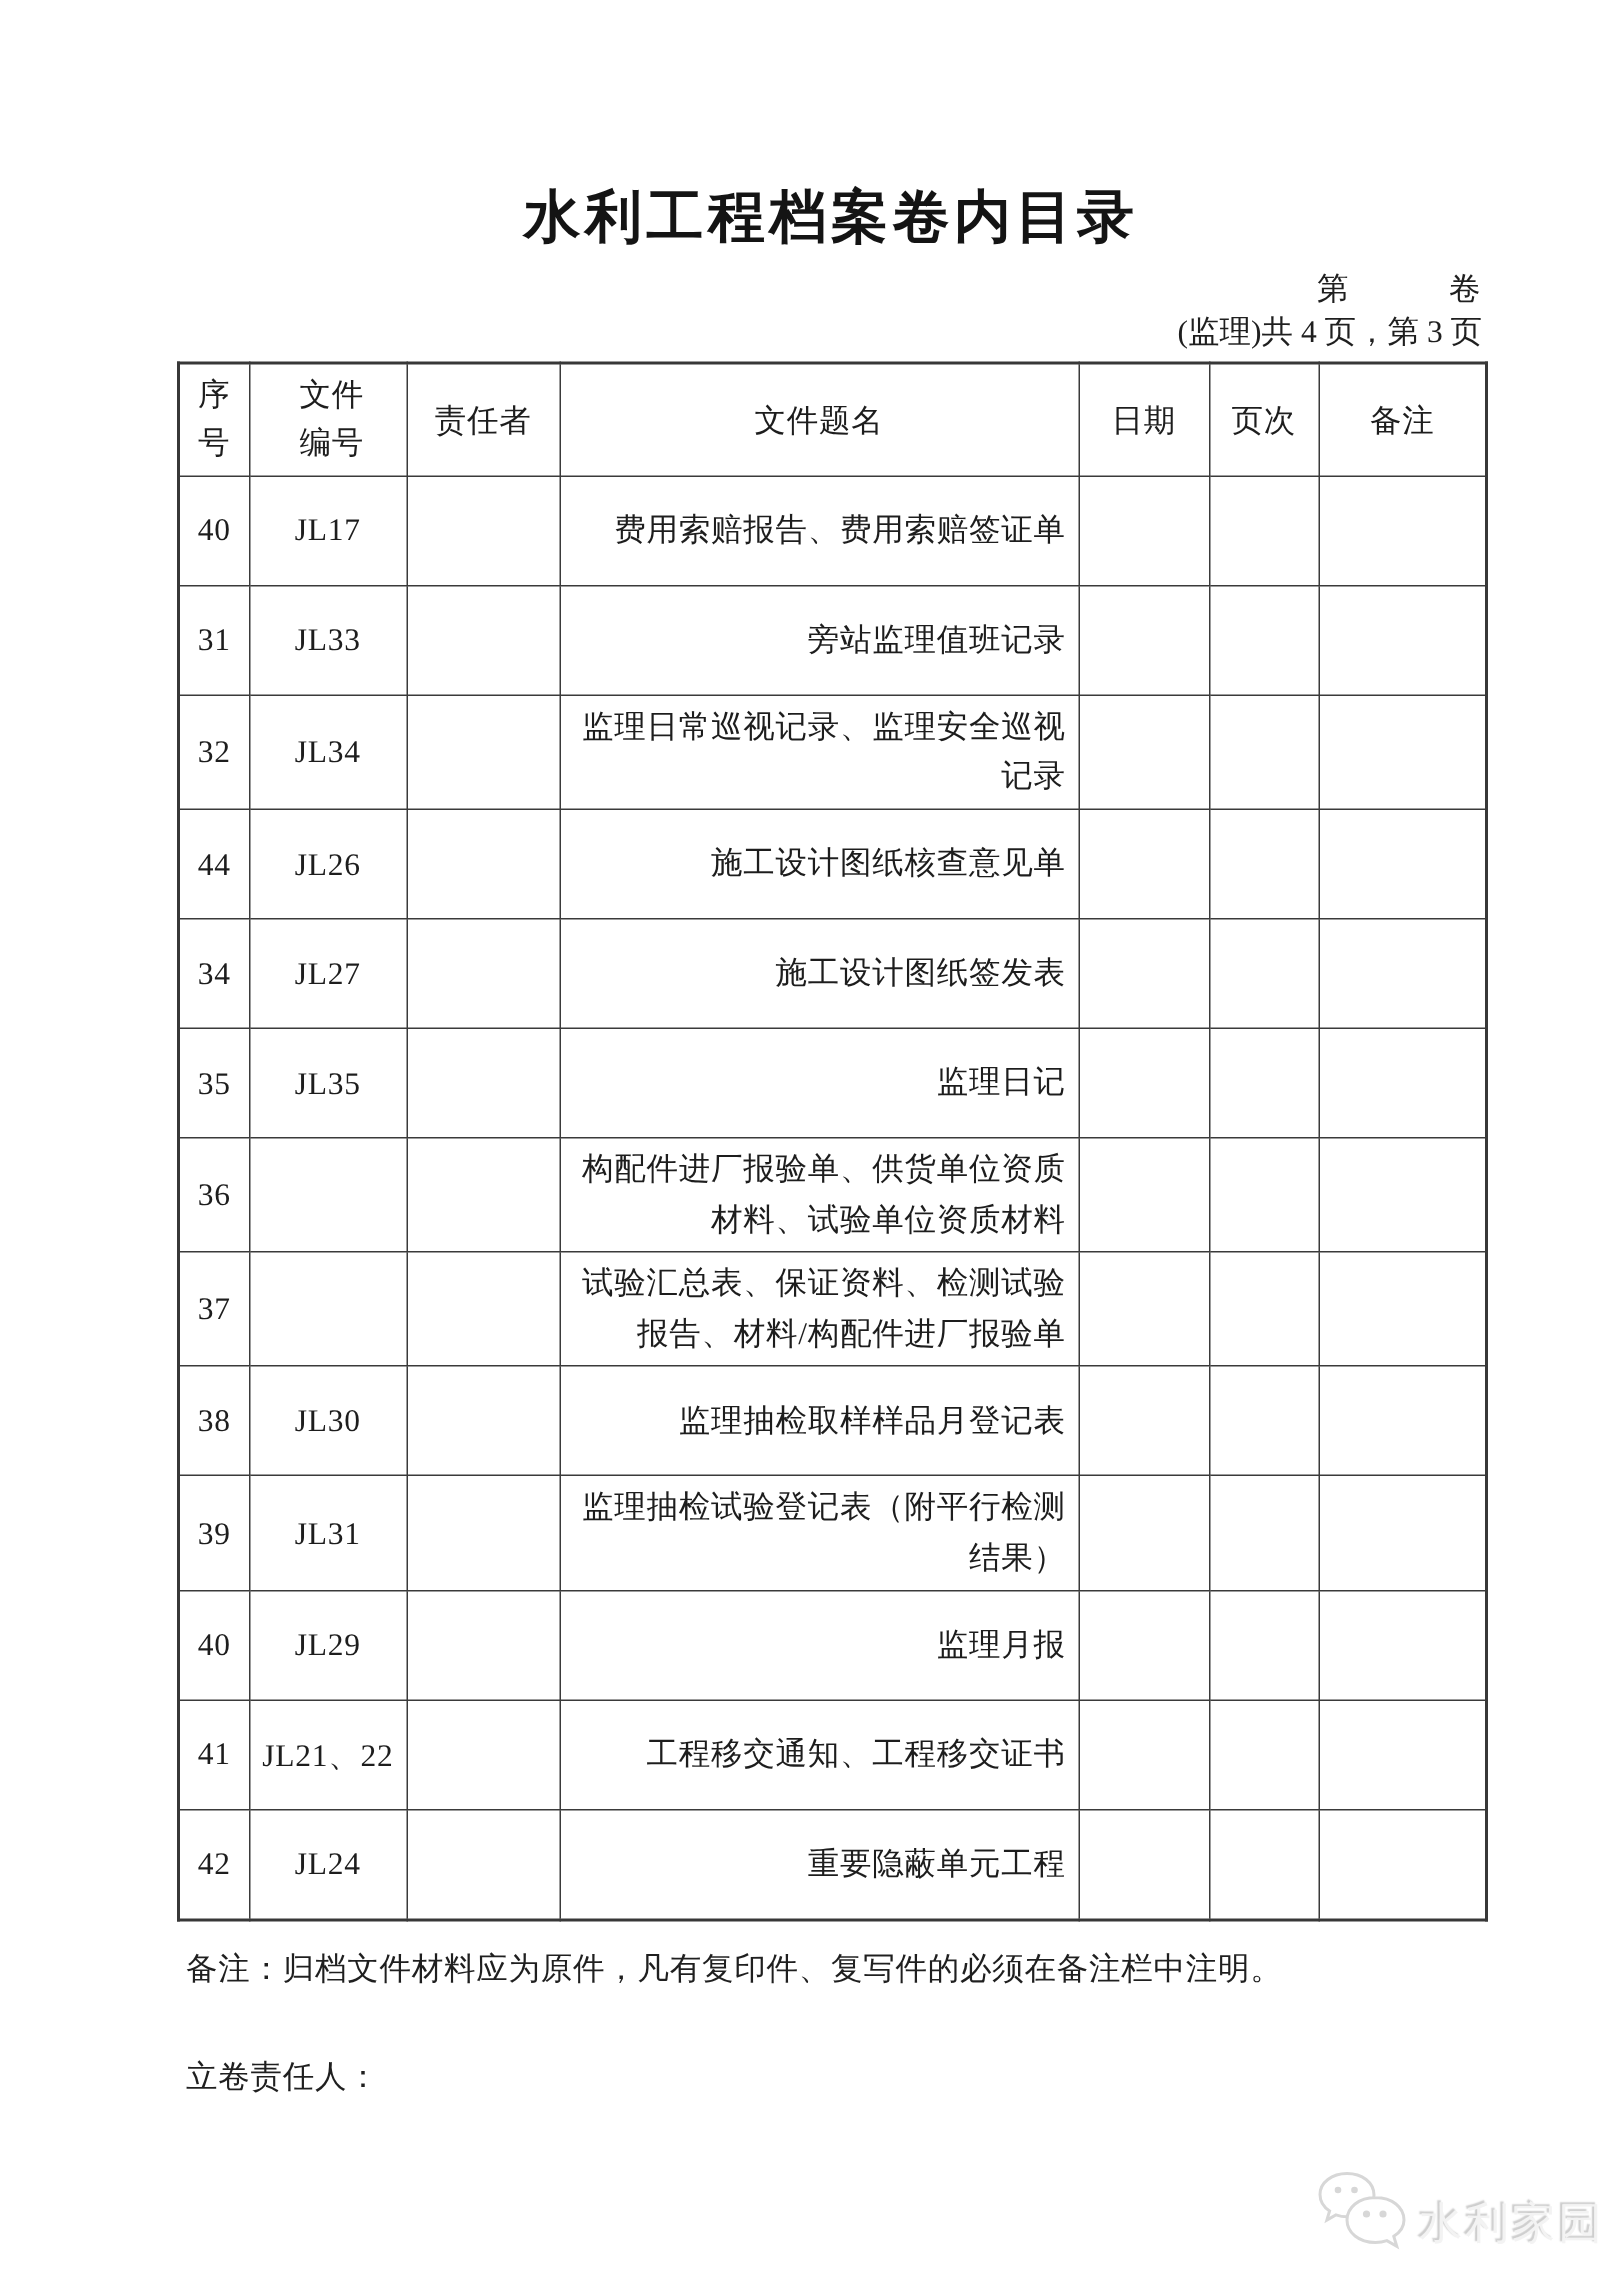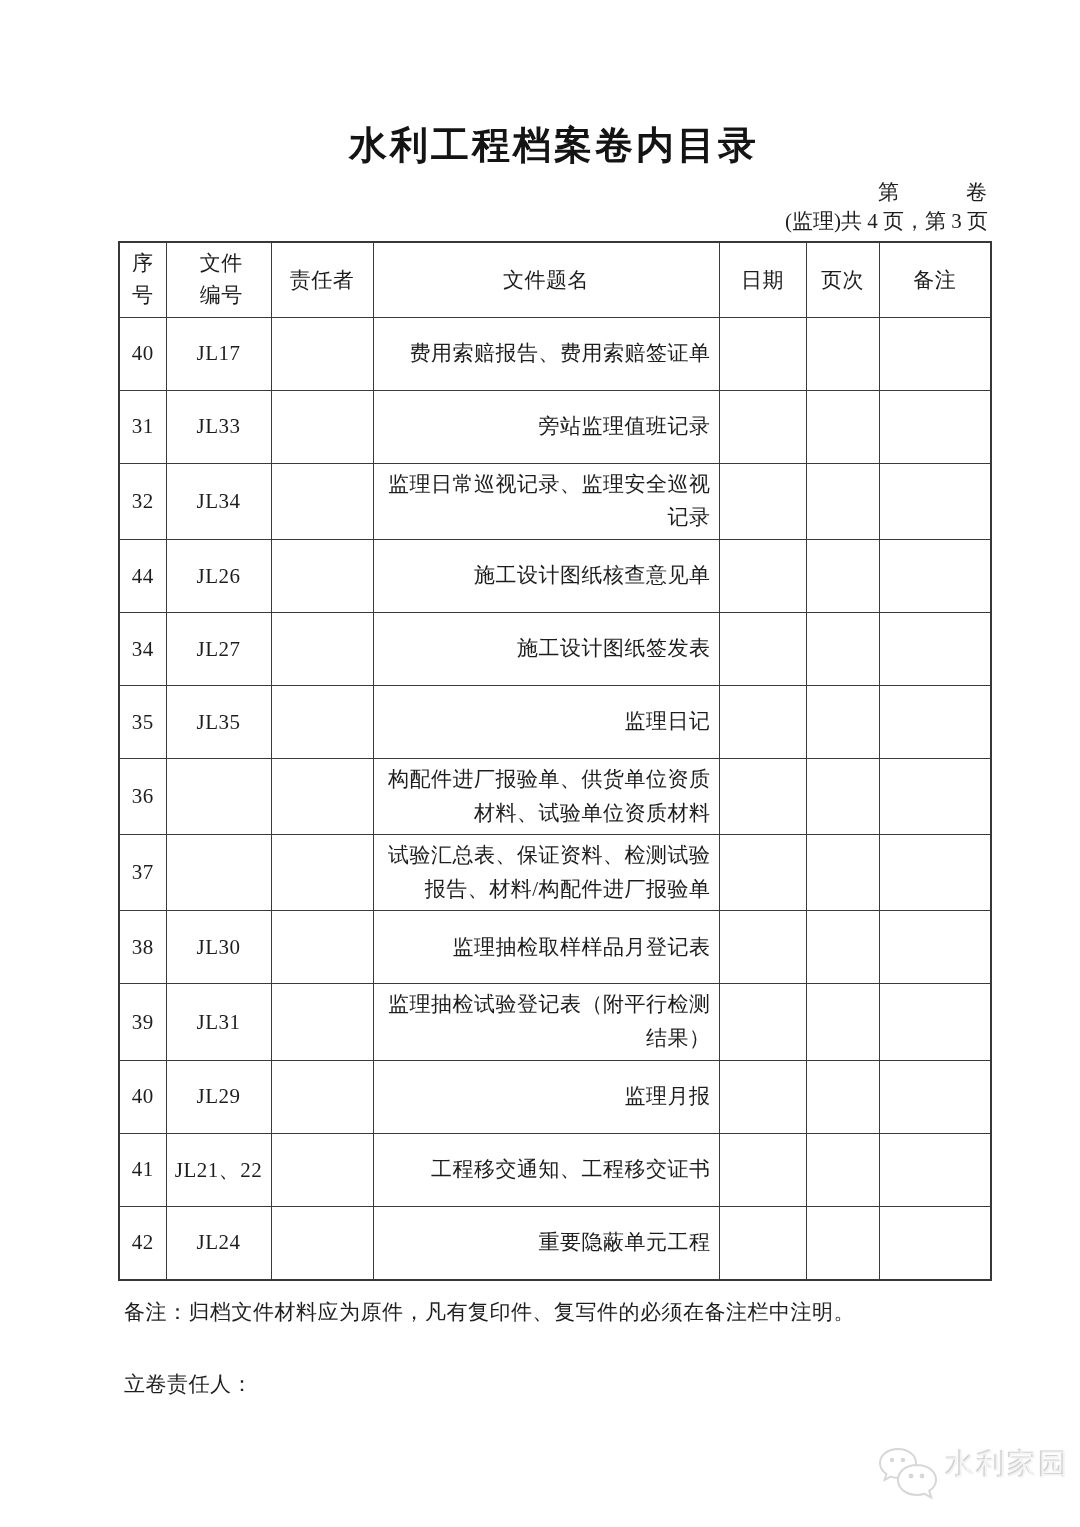--- a/index.html
+++ b/index.html
@@ -80,21 +80,21 @@
   .filer{
     margin:44px 0 0 6px;
     font-size:21px;
     letter-spacing:0.5px;
   }
   .watermark{
     position:absolute;
     right:10px;
     bottom:24px;
     display:flex;
-    align-items:flex-start;
+    align-items:flex-end;
     gap:6px;
     user-select:none;
   }
   .watermark-text{
     font-family:"Liberation Sans","DejaVu Sans",sans-serif;
     font-size:29px;
     letter-spacing:2px;
     color:#f3f3f3;
     text-shadow:-1.5px -1.5px 1px #cccccc, 1px 1px 0 #ffffff;
   }

